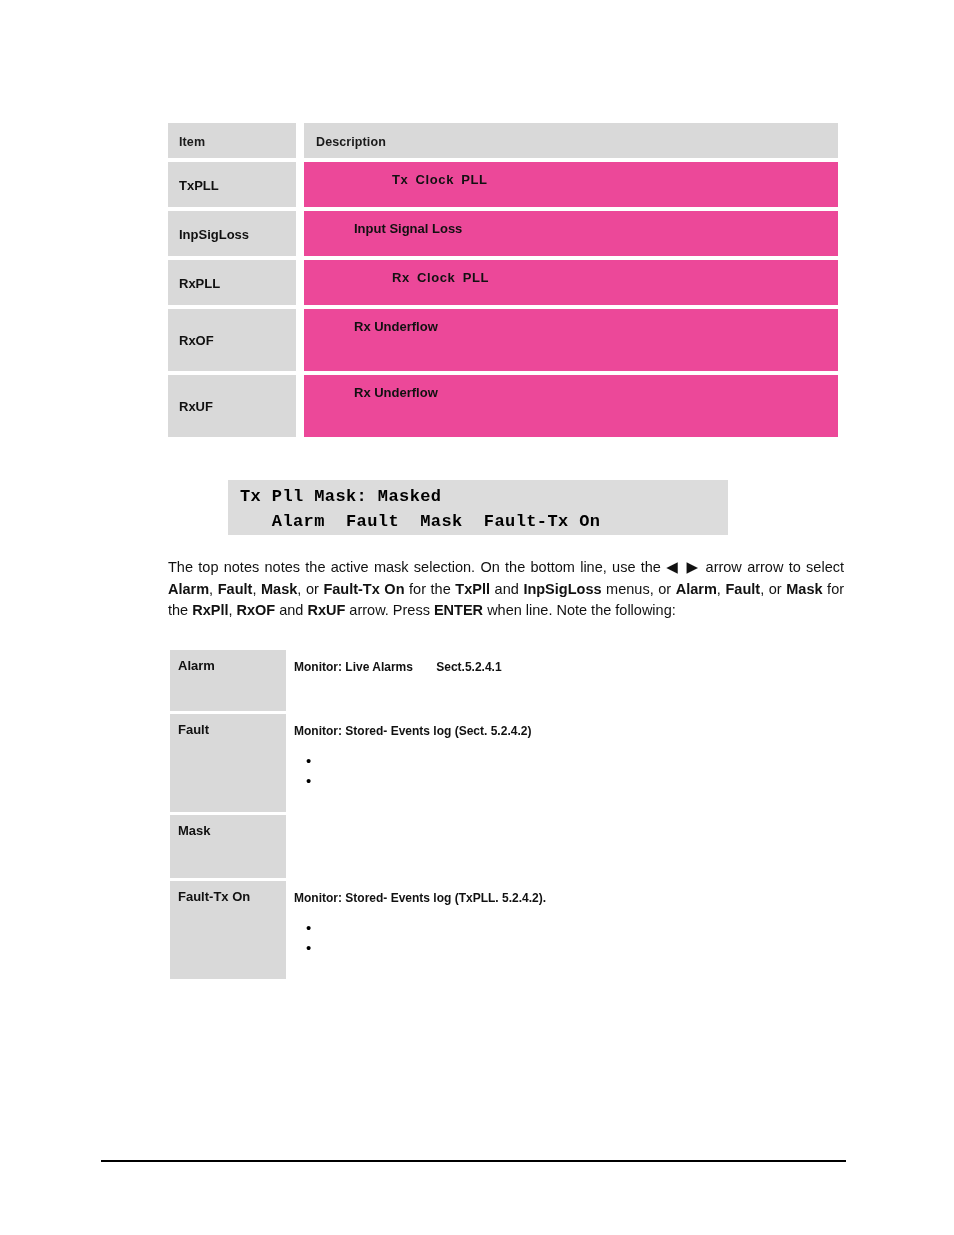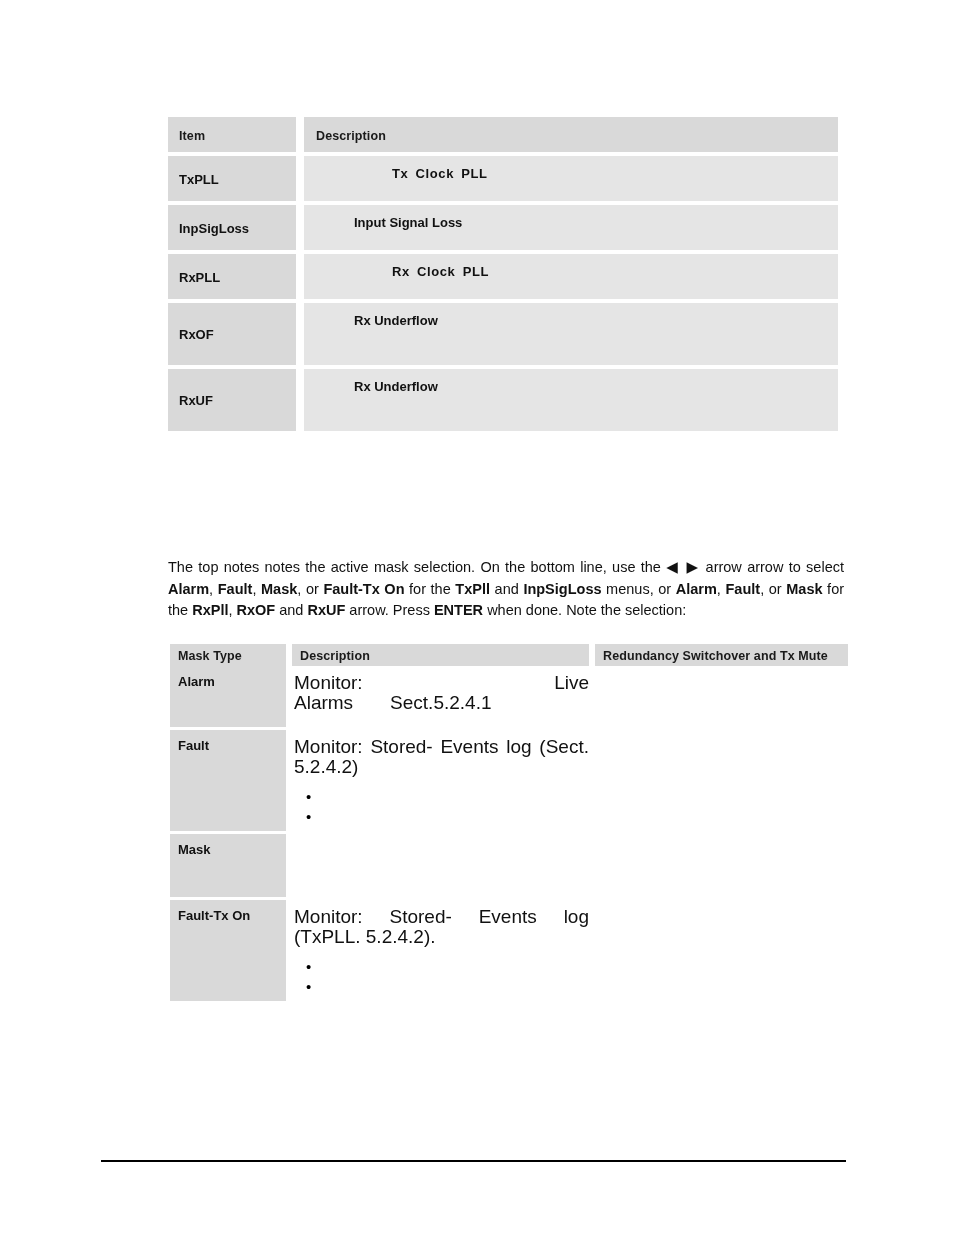--- a/index.html
+++ b/index.html
@@ -20,20 +20,21 @@
   .page {
     position: absolute;
     inset: 0;
   }
 
   
   .doc-table {
     position: absolute;
     border-collapse: separate;
     border-spacing: 0;
+    margin-top: 6px;
   }
   .cell-gray {
     background: #d9d9d9;
   }
   .hdr-text {
     font-size: 12.5px;
     font-weight: bold;
     color: #1a1a1a;
     letter-spacing: 0.1px;
   }
@@ -71,21 +72,21 @@
     font-size: 0;
     line-height: 0;
   }
   .t1-item-cell {
     padding: 0 0 0 11px;
     vertical-align: middle;
   }
   .t1-desc-cell {
     padding: 0;
     vertical-align: top;
-    background: #e5e5e5;
+    background: #ec4899;
   }
   .desc-body {
     font-size: 13px;
     font-weight: bold;
     color: #111111;
     line-height: 1.15;
     padding-top: 11px;
   }
   .desc-body.indent-wide {
     padding-left: 88px;
@@ -180,22 +181,22 @@
     background: #ffffff;
     padding: 0;
     vertical-align: top;
   }
   .t2-red-cell {
     background: #ffffff;
     padding: 0;
     vertical-align: top;
   }
   .t2-desc-inner {
-    font-size: 19px;
-    font-weight: normal;
+    font-size: 12px;
+    font-weight: bold;
     color: #111111;
     line-height: 20px;
     padding: 7px 0 0 2px;
     text-align: justify;
   }
   .t2-desc-inner .lastline { text-align: left; }
   .bullets {
     list-style: none;
     margin: 14px 0 0 0;
     padding: 0 0 0 14px;
@@ -317,40 +318,29 @@
         </td>
         <td class="t1-gap"></td>
         <td class="t1-desc-cell">
           <div class="desc-body indent-narrow">Rx Underflow</div>
         </td>
       </tr>
     </tbody>
   </table>
 
 
+  <div id="lcd-block"><span>Tx Pll Mask: Masked</span>
+<span>   Alarm  Fault  Mask  Fault-Tx On</span></div>
 
   <div class="para" id="mask-para"><span>The top notes notes the active mask selection. On the bottom line, use the </span><span class="arrowpair">◀ ▶</span><span> arrow arrow to</span>
     <span>select </span><span class="b">Alarm</span><span>, </span><span class="b">Fault</span><span>, </span><span class="b">Mask</span><span>, or </span><span class="b">Fault-Tx On</span><span> for the </span><span class="b">TxPll</span><span> and </span><span class="b">InpSigLoss</span><span> menus, or </span><span class="b">Alarm</span><span>, </span><span class="b">Fault</span><span>, or</span>
-    <span class="lastline"><span class="b">Mask</span><span> for the </span><span class="b">RxPll</span><span>, </span><span class="b">RxOF</span><span> and </span><span class="b">RxUF</span><span> arrow. Press </span><span class="b">ENTER</span><span> when done. Note the selection:</span></span></div>
+    <span class="lastline"><span class="b">Mask</span><span> for the </span><span class="b">RxPll</span><span>, </span><span class="b">RxOF</span><span> and </span><span class="b">RxUF</span><span> arrow. Press </span><span class="b">ENTER</span><span> when line. Note the following:</span></span></div>
 
   <table class="doc-table" id="table-two">
     <tbody>
-      <tr>
-        <td class="cell-gray t2-hdr" style="width:108px;">
-          <span class="hdr-text">Mask Type</span>
-        </td>
-        <td class="t2-gap"></td>
-        <td class="cell-gray t2-hdr" style="width:289px;">
-          <span class="hdr-text">Description</span>
-        </td>
-        <td class="t2-gap"></td>
-        <td class="cell-gray t2-hdr">
-          <span class="hdr-text">Redundancy Switchover and Tx Mute</span>
-        </td>
-      </tr>
 
       <tr>
         <td class="cell-gray t2-type-cell" style="height:55px;">
           <span class="lbl">Alarm</span>
         </td>
         <td class="t2-gap"></td>
         <td class="t2-desc-cell">
           <div class="t2-desc-inner">
             <span>Monitor: Live</span>
             <span class="lastline"><span>Alarms</span>&nbsp;&nbsp;&nbsp;&nbsp;&nbsp;&nbsp;&nbsp;<span>Sect.5.2.4.1</span></span>

